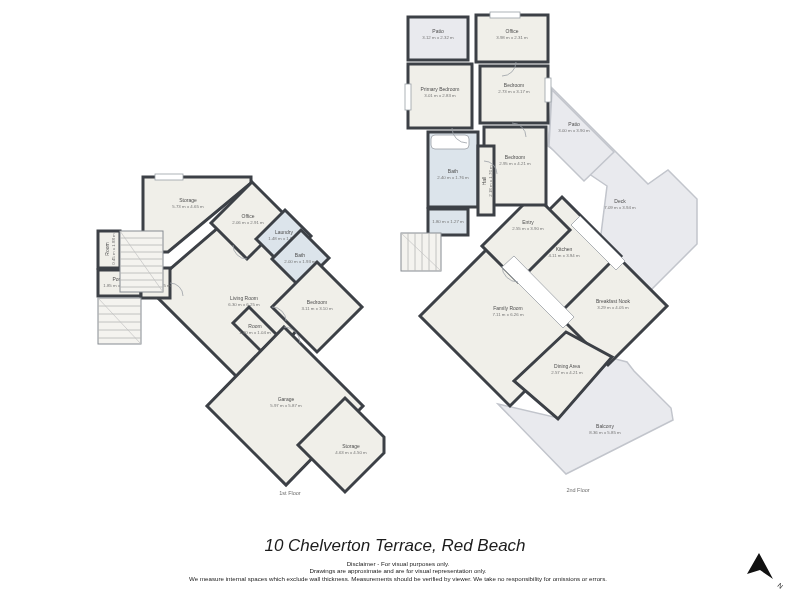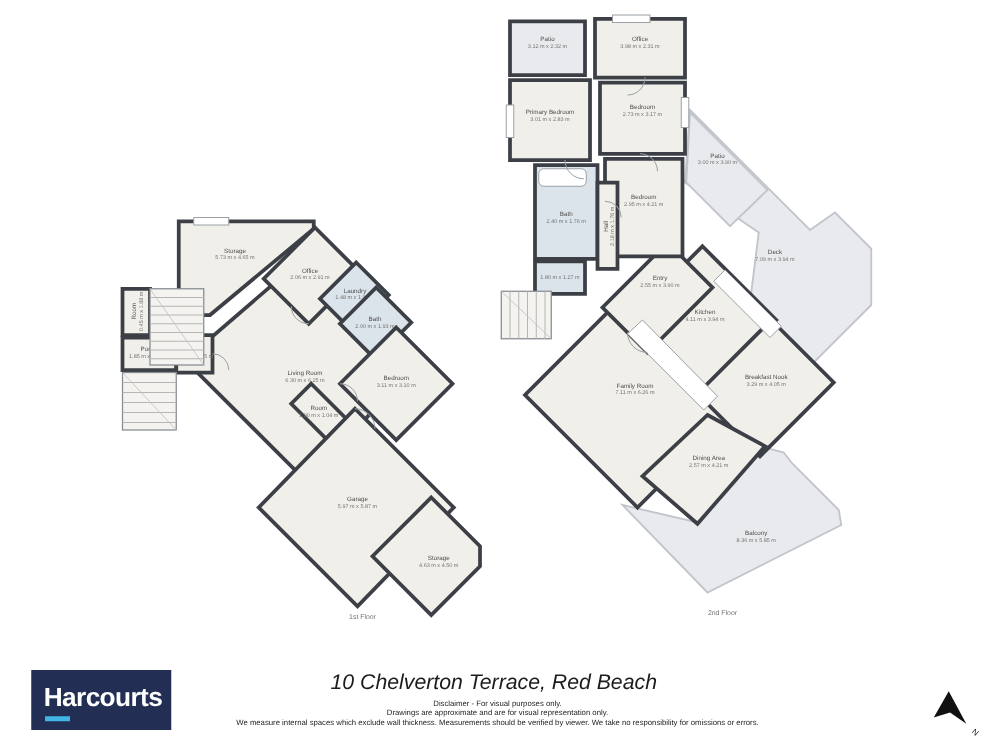--- a/index.html
+++ b/index.html
@@ -183,24 +183,20 @@
         <path d="M484,161 A13,13 0 0 1 497,174" fill="none" stroke="#9aa0a6" stroke-width="0.8"></path>
         <path d="M518,282 A16,16 0 0 1 502,266" fill="none" stroke="#9aa0a6" stroke-width="0.8"></path>
         <text x="578" y="492" text-anchor="middle" font-size="5.5" fill="#6e6e6e">2nd Floor</text>
       </g>
       <g>
         <polygon points="759,553 747,574 760,570 773,579" fill="#111111"></polygon>
         <text x="777" y="586" font-size="6.5" fill="#111111" transform="rotate(40 777 586)">N</text>
       </g>
     </svg>
 
-  <div class="logo">
-    <span>Harcourts</span>
-    <div class="ul"></div>
-  </div>
 
   <div class="address">10 Chelverton Terrace, Red Beach</div>
 
   <div class="disclaimer">
     <div>Disclaimer - For visual purposes only.</div>
     <div>Drawings are approximate and are for visual representation only.</div>
     <div>We measure internal spaces which exclude wall thickness. Measurements should be verified by viewer. We take no responsibility for omissions or errors.</div>
   </div>
 </div>
 

